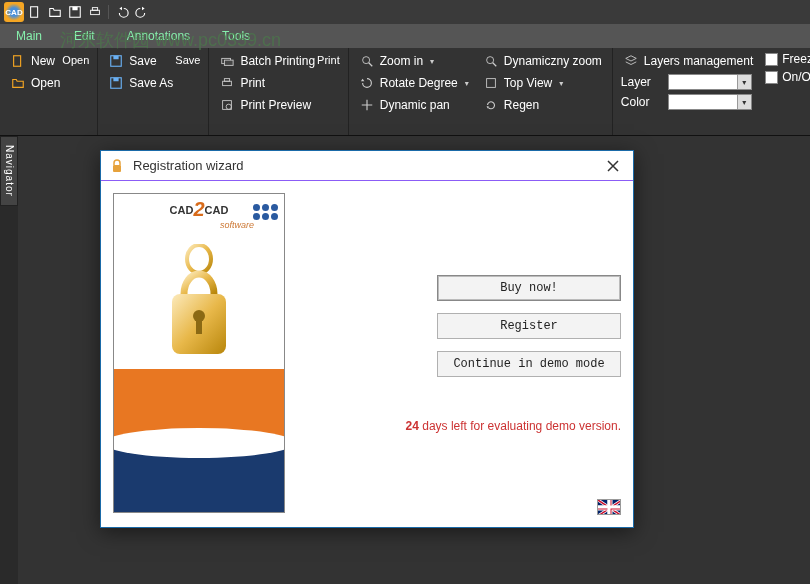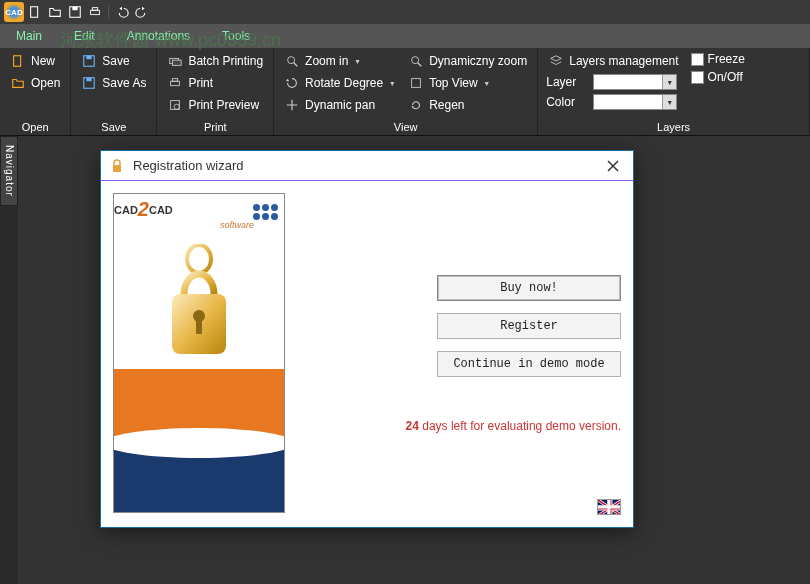--- a/index.html
+++ b/index.html
@@ -16,21 +16,21 @@
 .watermark { position: absolute; top: 28px; left: 60px; color: #4a7a4a; font-size: 18px; font-family: "Microsoft YaHei", sans-serif; z-index: 5; opacity: 0.7; pointer-events: none; }
 
 
 .menubar { height: 24px; background: #3a3a3a; display: flex; align-items: stretch; }
 .menu-item { padding: 0 16px; color: #86efac; font-size: 12px; display: flex; align-items: center; cursor: pointer; }
 .menu-item.active { background: #555; }
 .menu-spacer { flex: 1; background: #555; }
 
 
 .ribbon { height: 88px; background: #333; display: flex; border-bottom: 1px solid #111; }
-.ribbon-group { border-right: 1px solid #222; display: flex; flex-direction: column; padding: 4px 8px 2px; }
+.ribbon-group { border-right: 1px solid #222; display: flex; flex-direction: row; padding: 4px 8px 2px; }
 .ribbon-group-body { flex: 1; display: flex; gap: 10px; }
 .ribbon-group-label { text-align: center; color: #fff; font-size: 11px; padding-top: 2px; }
 .ribbon-col { display: flex; flex-direction: column; gap: 4px; justify-content: flex-start; }
 .ribbon-btn { display: flex; align-items: center; gap: 5px; color: #fff; font-size: 12px; cursor: pointer; padding: 1px 2px; white-space: nowrap; }
 .ribbon-btn .ico { width: 16px; height: 16px; display: flex; align-items: center; justify-content: center; }
 .ribbon-btn .ico svg { width: 14px; height: 14px; }
 .ribbon-check { display: flex; align-items: center; gap: 4px; color: #fff; font-size: 12px; cursor: pointer; }
 .ribbon-check .box { width: 13px; height: 13px; background: #fff; border: 1px solid #888; }
 .ribbon-row { display: flex; align-items: center; gap: 11px; color: #fff; font-size: 12px; }
 .ribbon-row .label { width: 36px; }
@@ -47,21 +47,21 @@
 
 
 .dialog { position: absolute; left: 100px; top: 150px; width: 534px; height: 378px; background: #fff; border: 1px solid #1a6aa8; box-shadow: 0 4px 20px rgba(0,0,0,0.5); }
 .dialog-title { height: 30px; display: flex; align-items: center; padding: 0 8px; border-bottom: 1px solid #8b5cf6; }
 .dialog-title .lock-small { width: 16px; height: 16px; margin-right: 8px; }
 .dialog-title .title-text { flex: 1; font-size: 13px; color: #333; }
 .dialog-title .close { width: 24px; height: 24px; display: flex; align-items: center; justify-content: center; cursor: pointer; font-size: 14px; color: #333; }
 .dialog-body { display: flex; height: calc(100% - 30px); padding: 12px; gap: 16px; }
 
 .promo { width: 172px; height: 320px; border: 1px solid #888; position: relative; background: linear-gradient(180deg, #fff 0%, #fff 55%, #e87722 55%, #e87722 78%, #1a3a6e 78%, #1a3a6e 100%); overflow: hidden; }
-.promo .logo-row { position: absolute; top: 4px; left: 0; right: 0; text-align: left; font-size: 11px; color: #333; font-weight: bold; }
+.promo .logo-row { position: absolute; top: 4px; left: 0; right: 0; text-align: center; font-size: 11px; color: #333; font-weight: bold; }
 .promo .logo-row .two { font-size: 20px; color: #d86b1a; font-style: italic; vertical-align: -2px; }
 .promo .dots { position: absolute; top: 10px; right: 6px; display: grid; grid-template-columns: repeat(3, 7px); gap: 2px; }
 .promo .dots span { width: 7px; height: 7px; border-radius: 50%; background: #2a5aa0; }
 .promo .sub { position: absolute; top: 26px; right: 30px; font-size: 9px; font-style: italic; color: #c73; }
 .promo .padlock { position: absolute; top: 50px; left: 50%; transform: translateX(-50%); }
 .promo .white-curve { position: absolute; bottom: 54px; left: -10px; right: -10px; height: 30px; background: #fff; border-radius: 50%; }
 
 .right-panel { flex: 1; display: flex; flex-direction: column; align-items: flex-end; justify-content: center; gap: 12px; position: relative; }
 .dlg-btn { width: 184px; height: 26px; background: #f3f3f3; border: 1px solid #b0b0b0; font-size: 12px; font-family: "Courier New", monospace; cursor: pointer; display: flex; align-items: center; justify-content: center; color: #222; }
 .dlg-btn.primary { border: 1px solid #888; box-shadow: inset 0 0 0 1px #bbb; }
@@ -267,21 +267,20 @@
           <span class="ico">
               <svg viewBox="0 0 16 16">
                 <path d="M4 8a4 4 0 1 1 1 3" fill="none" stroke="#ccc" stroke-width="1.3"></path>
                 <path d="M4 12l-1-3 3 1z" fill="#ccc"></path>
               </svg>
             </span>
           <span>Regen</span>
         </div>
       </div>
     </div>
-    <div class="ribbon-group-label">View</div>
   </div>
 
   <div class="ribbon-group" style="flex:1">
     <div class="ribbon-group-body">
       <div class="ribbon-col">
         <div class="ribbon-btn">
           <span class="ico">
               <svg viewBox="0 0 16 16">
                 <path d="M8 2l6 3-6 3-6-3z" fill="none" stroke="#ccc"></path>
                 <path d="M2 9l6 3 6-3" fill="none" stroke="#ccc"></path>

